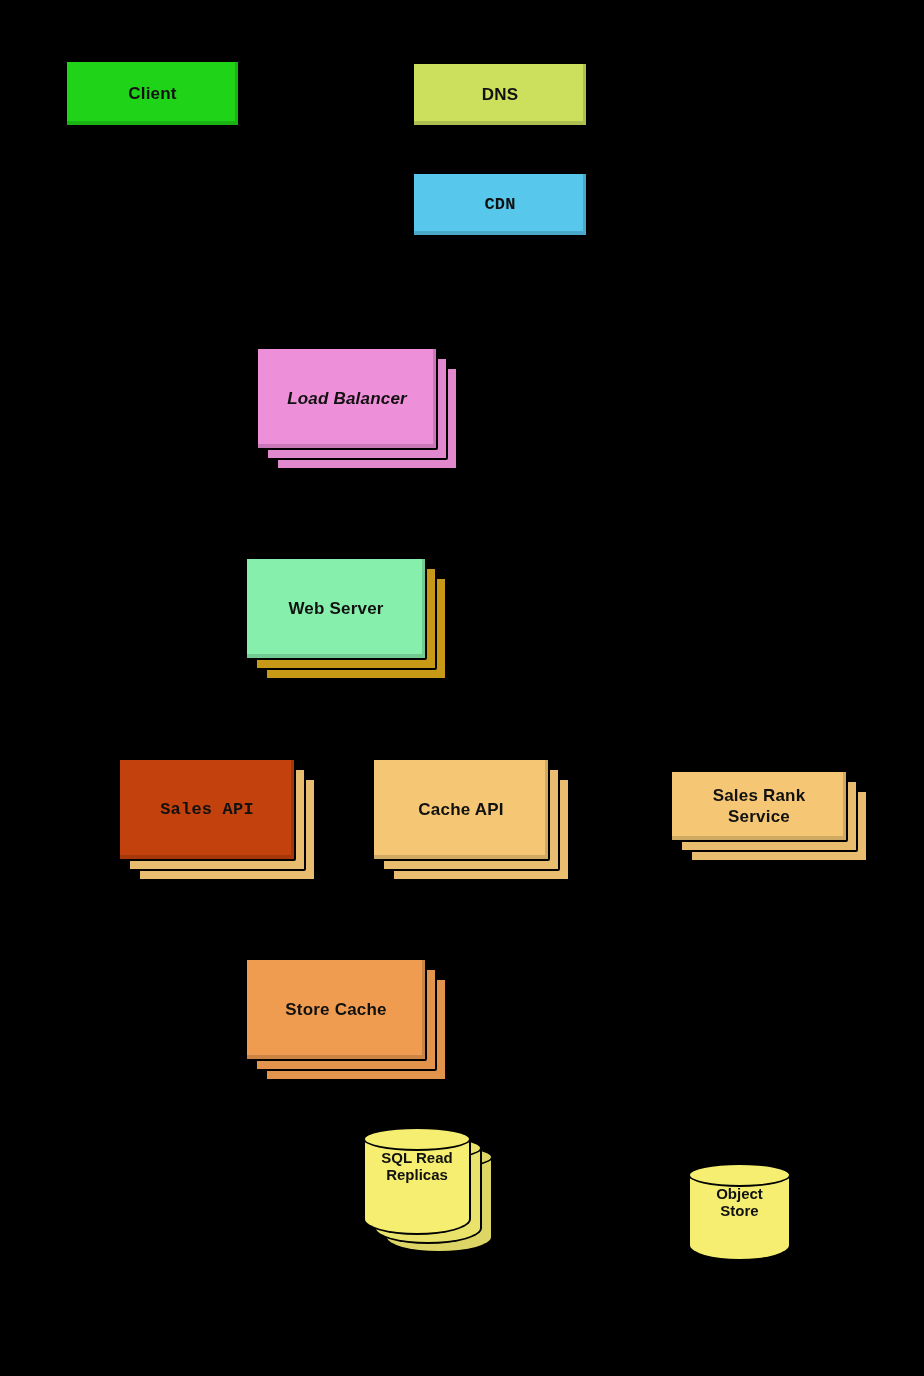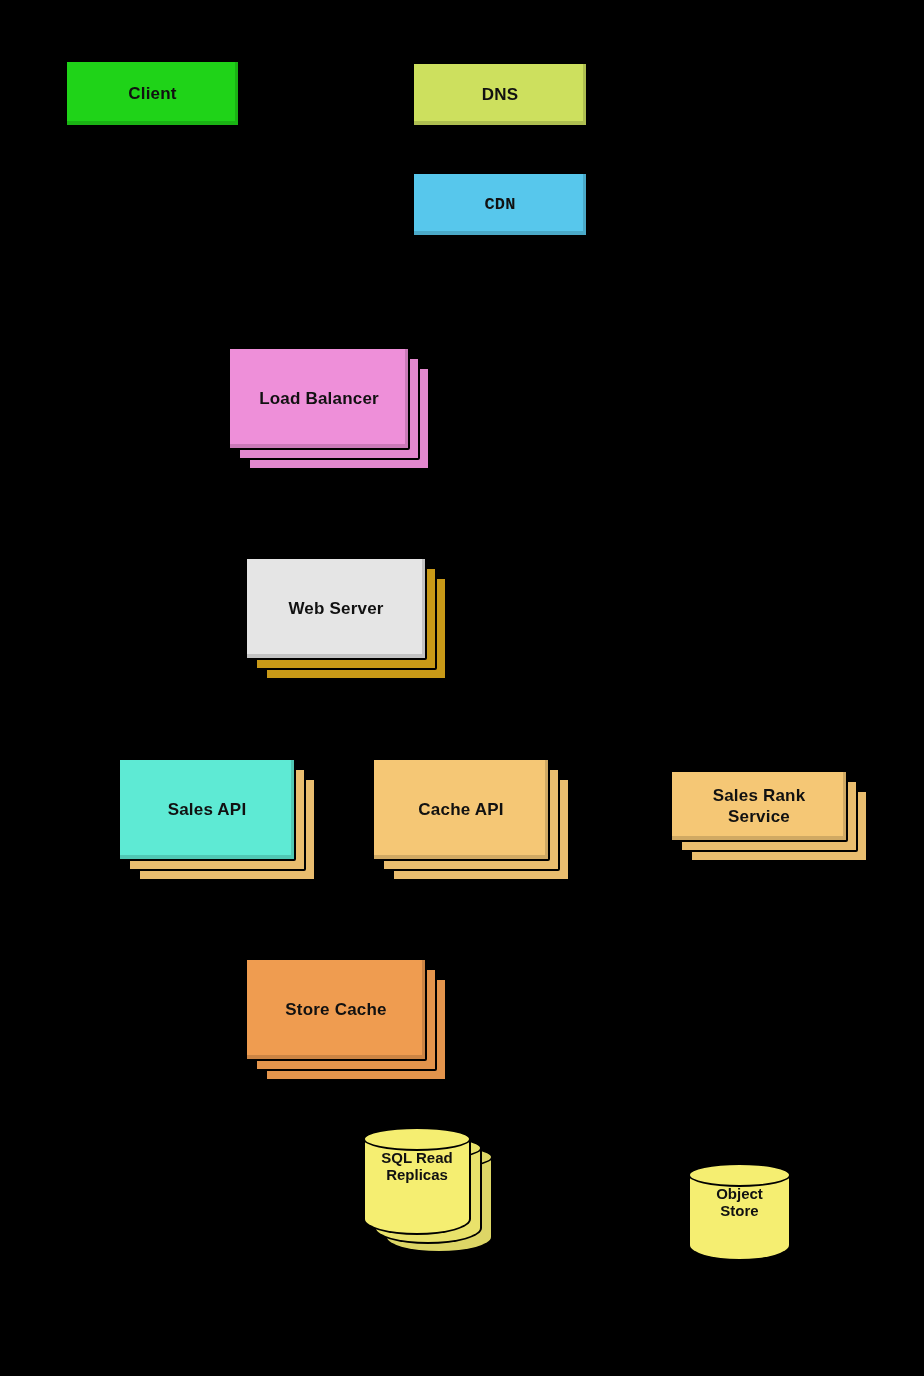--- a/index.html
+++ b/index.html
@@ -59,40 +59,40 @@
       <span class="label">DNS</span>
     </div>
   </div>
 
   <div class="node" style="left:412px;top:172px;width:176px;height:65px;">
     <div class="face" style="background-color: rgb(87, 199, 236); font-family: Liberation Mono, monospace;">
       <span class="label">CDN</span>
     </div>
   </div>
 
-  <div class="node" style="left:228px;top:347px;width:182px;height:103px;">
+  <div class="node" style="left:256px;top:347px;width:182px;height:103px;font-style:italic;">
     <div class="layer back2" style="background-color: rgb(238, 143, 217);"></div>
     <div class="layer back1" style="background-color: rgb(238, 143, 217);"></div>
     <div class="face" style="background-color: rgb(238, 143, 217);">
       <span class="label">Load Balancer</span>
     </div>
   </div>
 
   <div class="node" style="left:245px;top:557px;width:182px;height:103px;">
     <div class="layer back2" style="background-color: rgb(211, 161, 24);"></div>
     <div class="layer back1" style="background-color: rgb(211, 161, 24);"></div>
-    <div class="face" style="background-color: #e5e5e5;">
+    <div class="face" style="background-color: #86efac;">
       <span class="label">Web Server</span>
     </div>
   </div>
 
   <div class="node" style="left:118px;top:758px;width:178px;height:103px;">
     <div class="layer back2" style="background-color: rgb(245, 199, 117);"></div>
     <div class="layer back1" style="background-color: rgb(245, 199, 117);"></div>
-    <div class="face" style="background-color: #5eead4;">
+    <div class="face" style="background-color: #c2410c; font-family: Liberation Mono, monospace;">
       <span class="label">Sales API</span>
     </div>
   </div>
 
   <div class="node" style="left:372px;top:758px;width:178px;height:103px;">
     <div class="layer back2" style="background-color: rgb(245, 199, 117);"></div>
     <div class="layer back1" style="background-color: rgb(245, 199, 117);"></div>
     <div class="face" style="background-color: rgb(245, 199, 117);">
       <span class="label">Cache API</span>
     </div>

